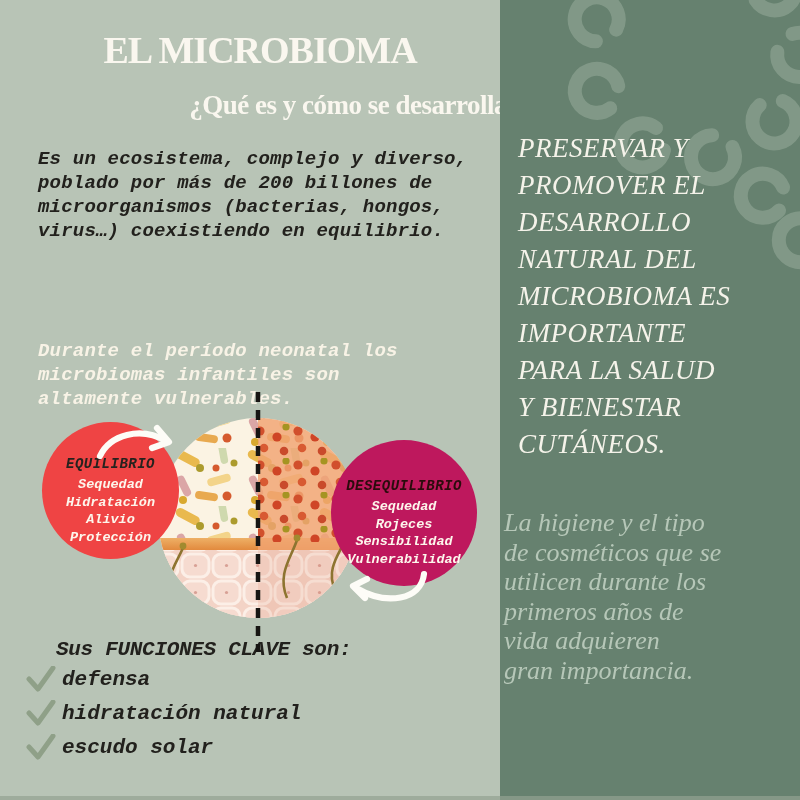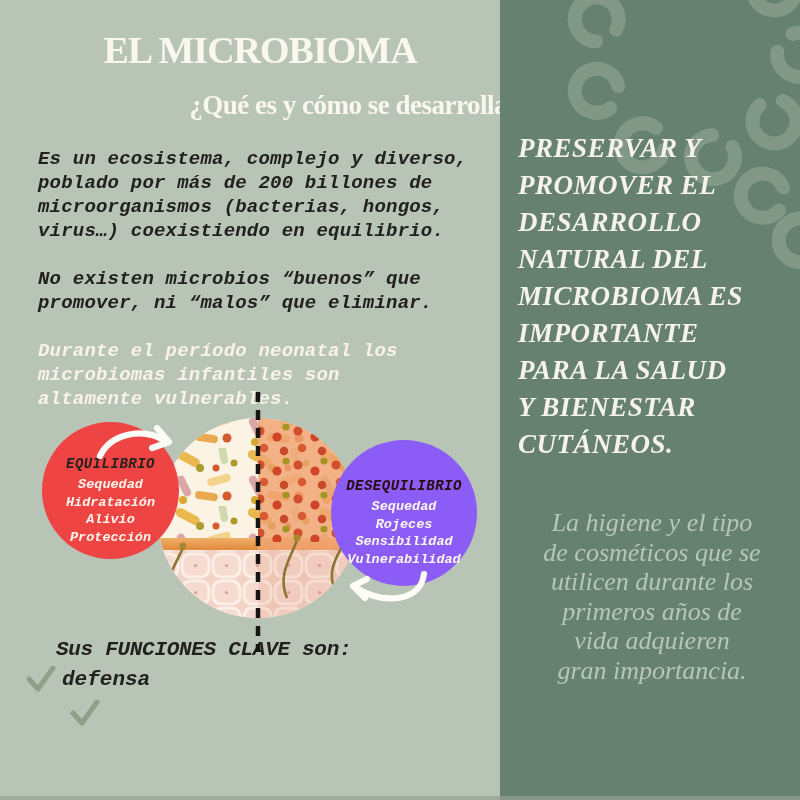--- a/index.html
+++ b/index.html
@@ -22,59 +22,57 @@
   .para.dark{color:#22211d;}
   .para.light{color:#f8f3e6;}
   .p1{top:128px;} .p2{top:248px;} .p3{top:320px;}
   
   .illustration,.arrows{position:absolute;left:25px;top:390px;}
   .illustration{z-index:1;} .arrows{z-index:3;pointer-events:none;}
   .circle{position:absolute;border-radius:50%;z-index:2;text-align:center;
           font-family:"Liberation Mono","DejaVu Sans Mono",monospace;
           font-style:italic;font-weight:bold;}
   .circle.pink{left:42px;top:422px;width:137px;height:137px;background:#ef4444;padding-top:0;}
-  .circle.red{left:331px;top:440px;width:146px;height:146px;background:#8b5cf6;}
+  .circle.red{left:331px;top:440px;width:146px;height:146px;background:#be185d;}
   .c-title{font-size:14px;letter-spacing:.5px;margin-bottom:4px;}
   .pink .c-title{color:#26221e;margin-top:34px;}
   .red .c-title{color:#2a0c0c;margin-top:38px;}
   .c-item{font-size:13.5px;line-height:17.5px;color:#fdf6ec;}
   
   .functions{position:absolute;left:56px;top:638px;
              font-family:"Liberation Mono","DejaVu Sans Mono",monospace;
              font-style:italic;font-weight:bold;font-size:21px;letter-spacing:-.3px;color:#22211d;}
   .checklist{position:absolute;left:26px;top:666px;list-style:none;margin:0;padding:0;}
-  .checklist li{display:flex;align-items:center;margin-bottom:8px;height:26px;justify-content:center;}
+  .checklist li{display:flex;align-items:center;margin-bottom:8px;height:26px;}
   .check-ic{width:30px;height:26px;margin-right:6px;flex:0 0 auto;}
   .check-label{font-family:"Liberation Mono","DejaVu Sans Mono",monospace;
                font-style:italic;font-weight:bold;font-size:21px;color:#22211d;}
   
   .headline{position:absolute;left:18px;top:130px;width:270px;white-space:pre-line;
-            font-family:"Liberation Serif",serif;font-style:italic;font-weight:bold;
+            font-family:"Liberation Serif",serif;font-style:italic;font-weight:normal;
             font-size:27px;line-height:37px;letter-spacing:.5px;color:#f5f3ea;}
-  .subtext{position:absolute;left:17px;top:508px;width:270px;white-space:pre-line;
+  .subtext{position:absolute;left:4px;top:508px;width:270px;white-space:pre-line;
            font-family:"Liberation Serif",serif;font-style:italic;
-           font-size:26px;line-height:29.5px;color:#b6c7b8;text-align:center;}
+           font-size:26px;line-height:29.5px;color:#b6c7b8;}
   .squiggles{position:absolute;left:0;top:0;}
 </style>
 </head>
 <body>
 
 <div class="canvas">
 
   <div class="left-panel">
 
     <div class="title">EL MICROBIOMA</div>
     <div class="subtitle">¿Qué es y cómo se desarrolla?</div>
 
     <p class="para dark p1">Es un ecosistema, complejo y diverso,
 poblado por más de 200 billones de
 microorganismos (bacterias, hongos,
 virus…) coexistiendo en equilibrio.</p>
-    <p class="para dark p2">No existen microbios “buenos” que
-promover, ni “malos” que eliminar.</p>
     <p class="para light p3">Durante el período neonatal los
 microbiomas infantiles son
 altamente vulnerables.</p>
 
     <svg class="illustration" width="460" height="272" viewBox="0 0 460 272">
       <defs>
         <clipPath id="circleClip">
             <circle cx="233" cy="128" r="100"></circle>
           </clipPath>
         <pattern id="bacteria" width="72" height="58" patternUnits="userSpaceOnUse">
@@ -159,20 +157,27 @@
       <li>
         <svg class="check-ic" viewBox="0 0 30 26">
           <path d="M3 13 L12 23 L27 2" stroke="#8fa088" stroke-width="5" fill="none" stroke-linecap="round" stroke-linejoin="round"></path>
         </svg>
         <span class="check-label">defensa</span>
       </li>
       <li>
         <svg class="check-ic" viewBox="0 0 30 26">
           <path d="M3 13 L12 23 L27 2" stroke="#8fa088" stroke-width="5" fill="none" stroke-linecap="round" stroke-linejoin="round"></path>
         </svg>
+        <span class="check-label">hidratación natural</span>
+      </li>
+      <li>
+        <svg class="check-ic" viewBox="0 0 30 26">
+          <path d="M3 13 L12 23 L27 2" stroke="#8fa088" stroke-width="5" fill="none" stroke-linecap="round" stroke-linejoin="round"></path>
+        </svg>
+        <span class="check-label">escudo solar</span>
       </li>
     </ul>
   </div>
 
   <div class="right-panel">
 
     <svg class="squiggles" width="300" height="330" viewBox="0 0 300 330">
       <defs>
         <path id="hookp" d="M 14 -18 A 22 22 0 1 0 22 4" fill="none" stroke="#a3b6a5" stroke-width="14" stroke-linecap="round"></path>
       </defs>

